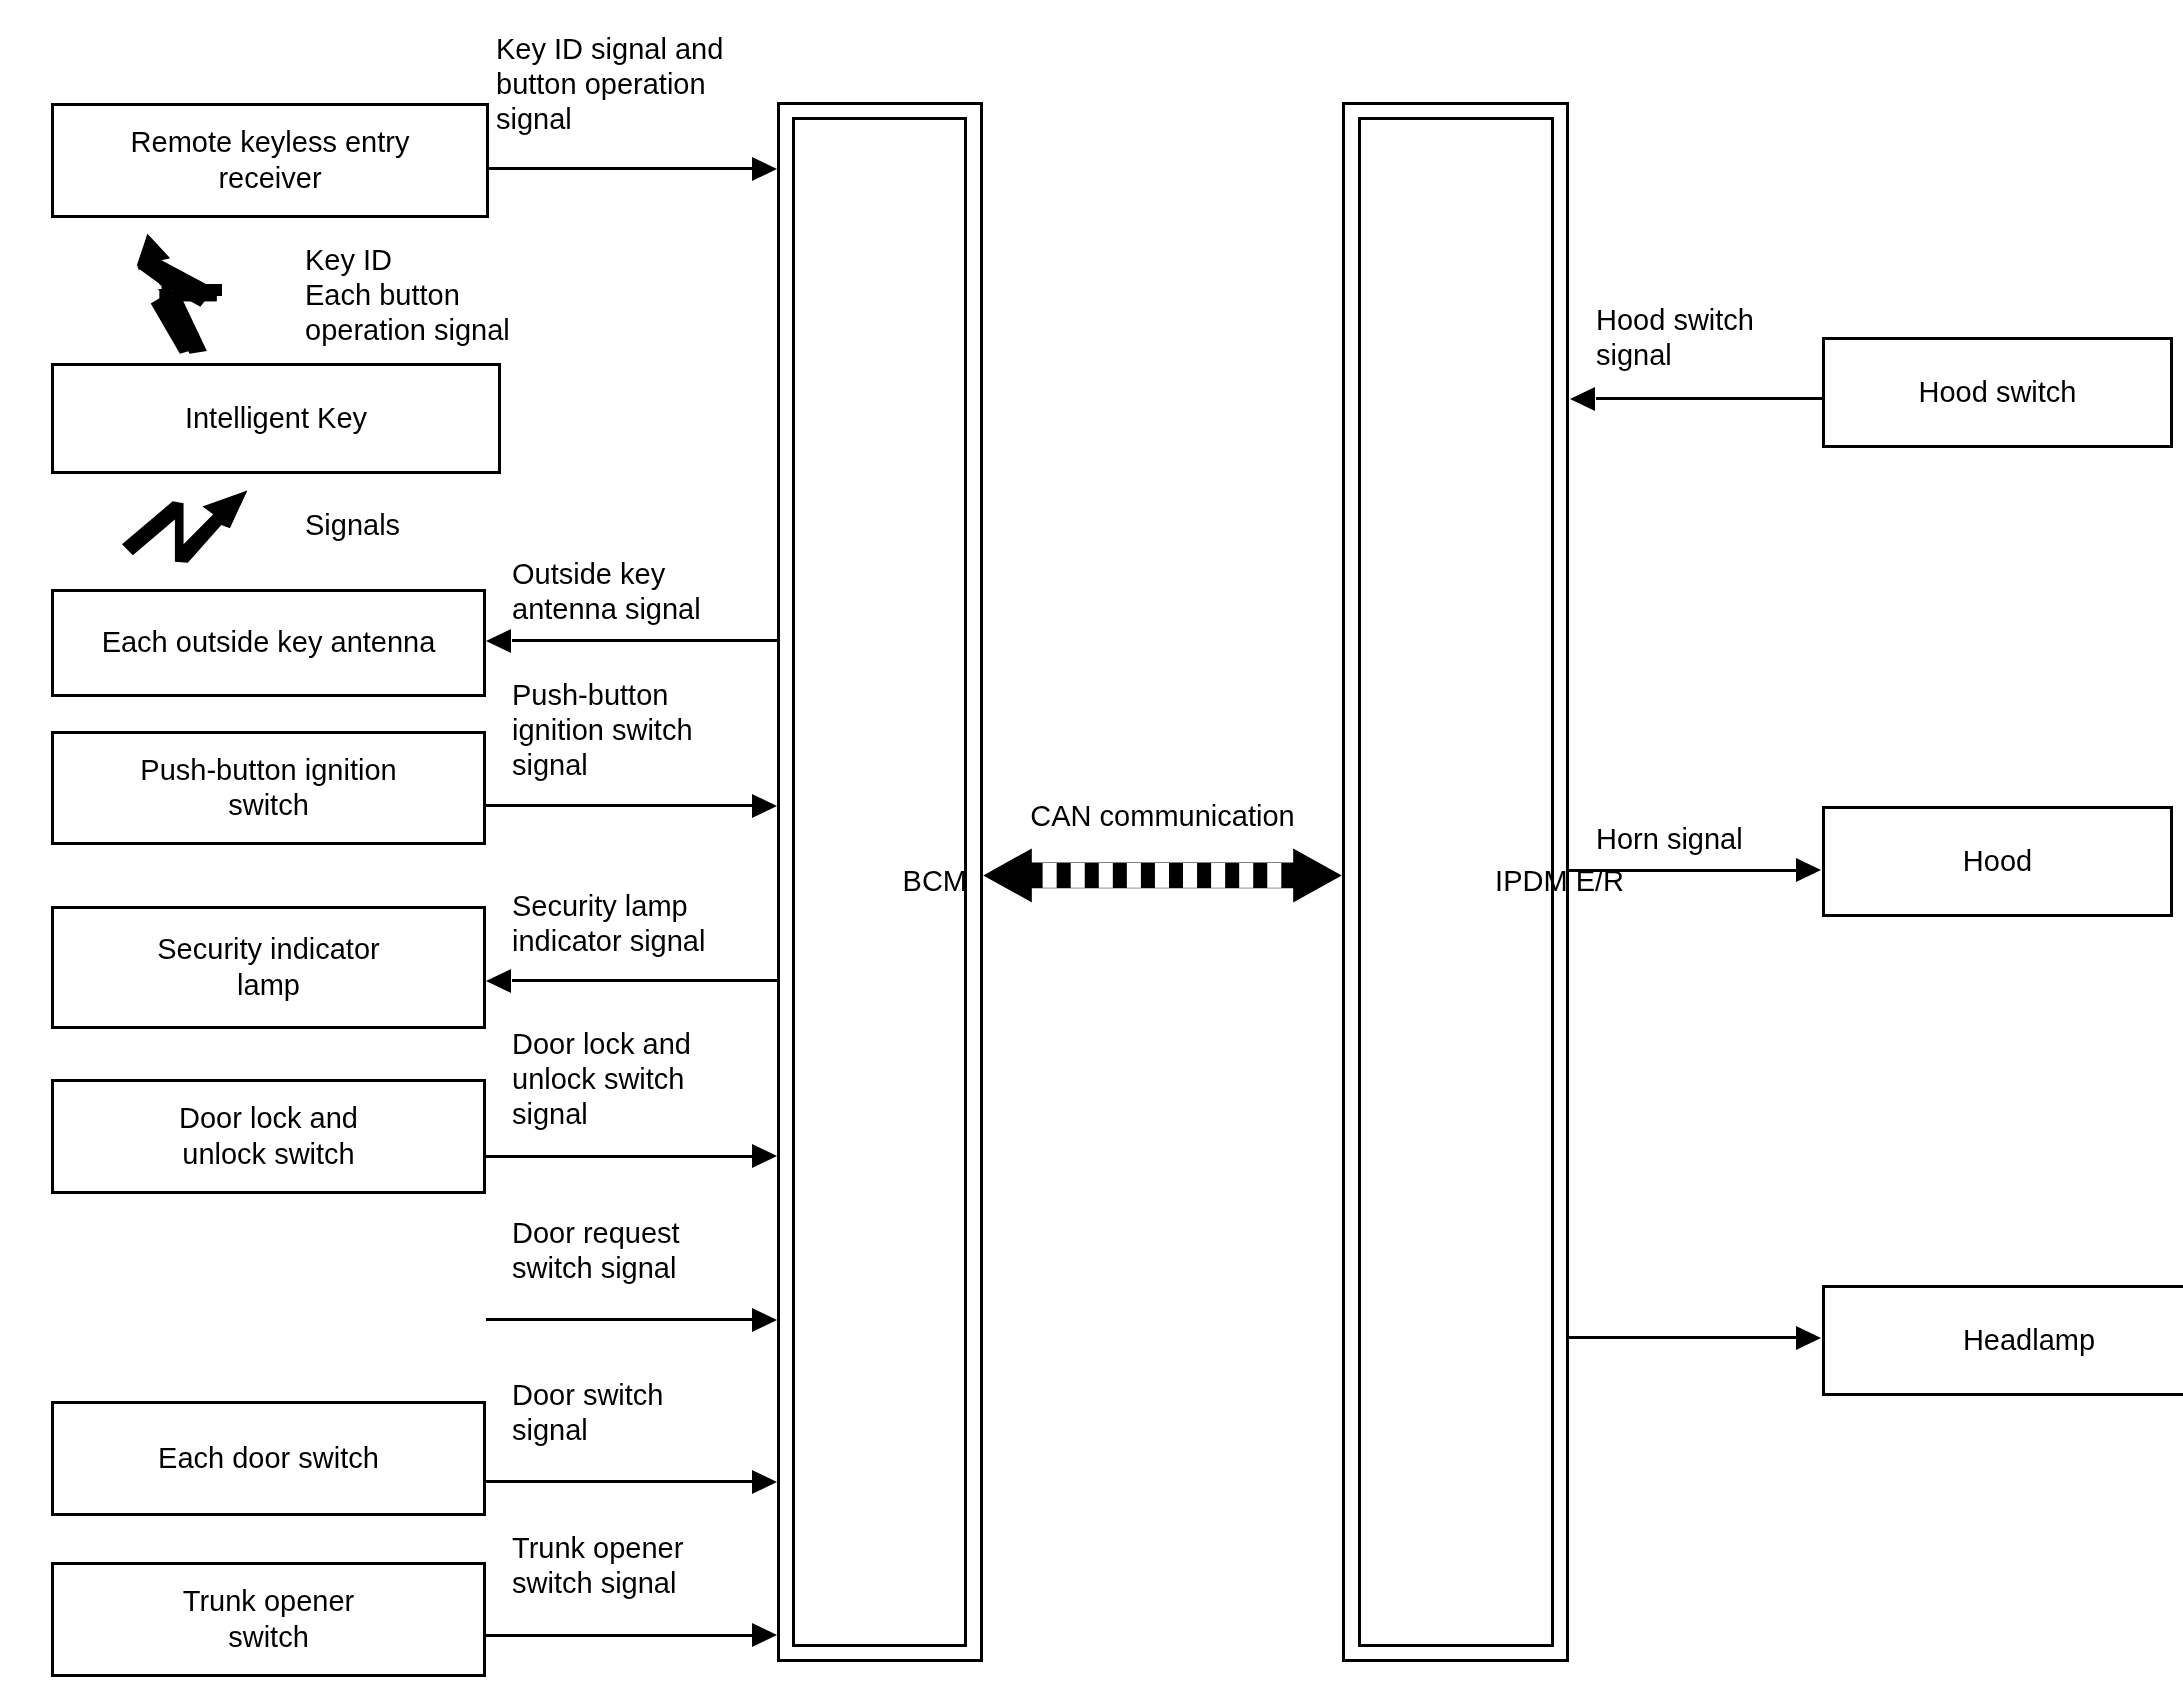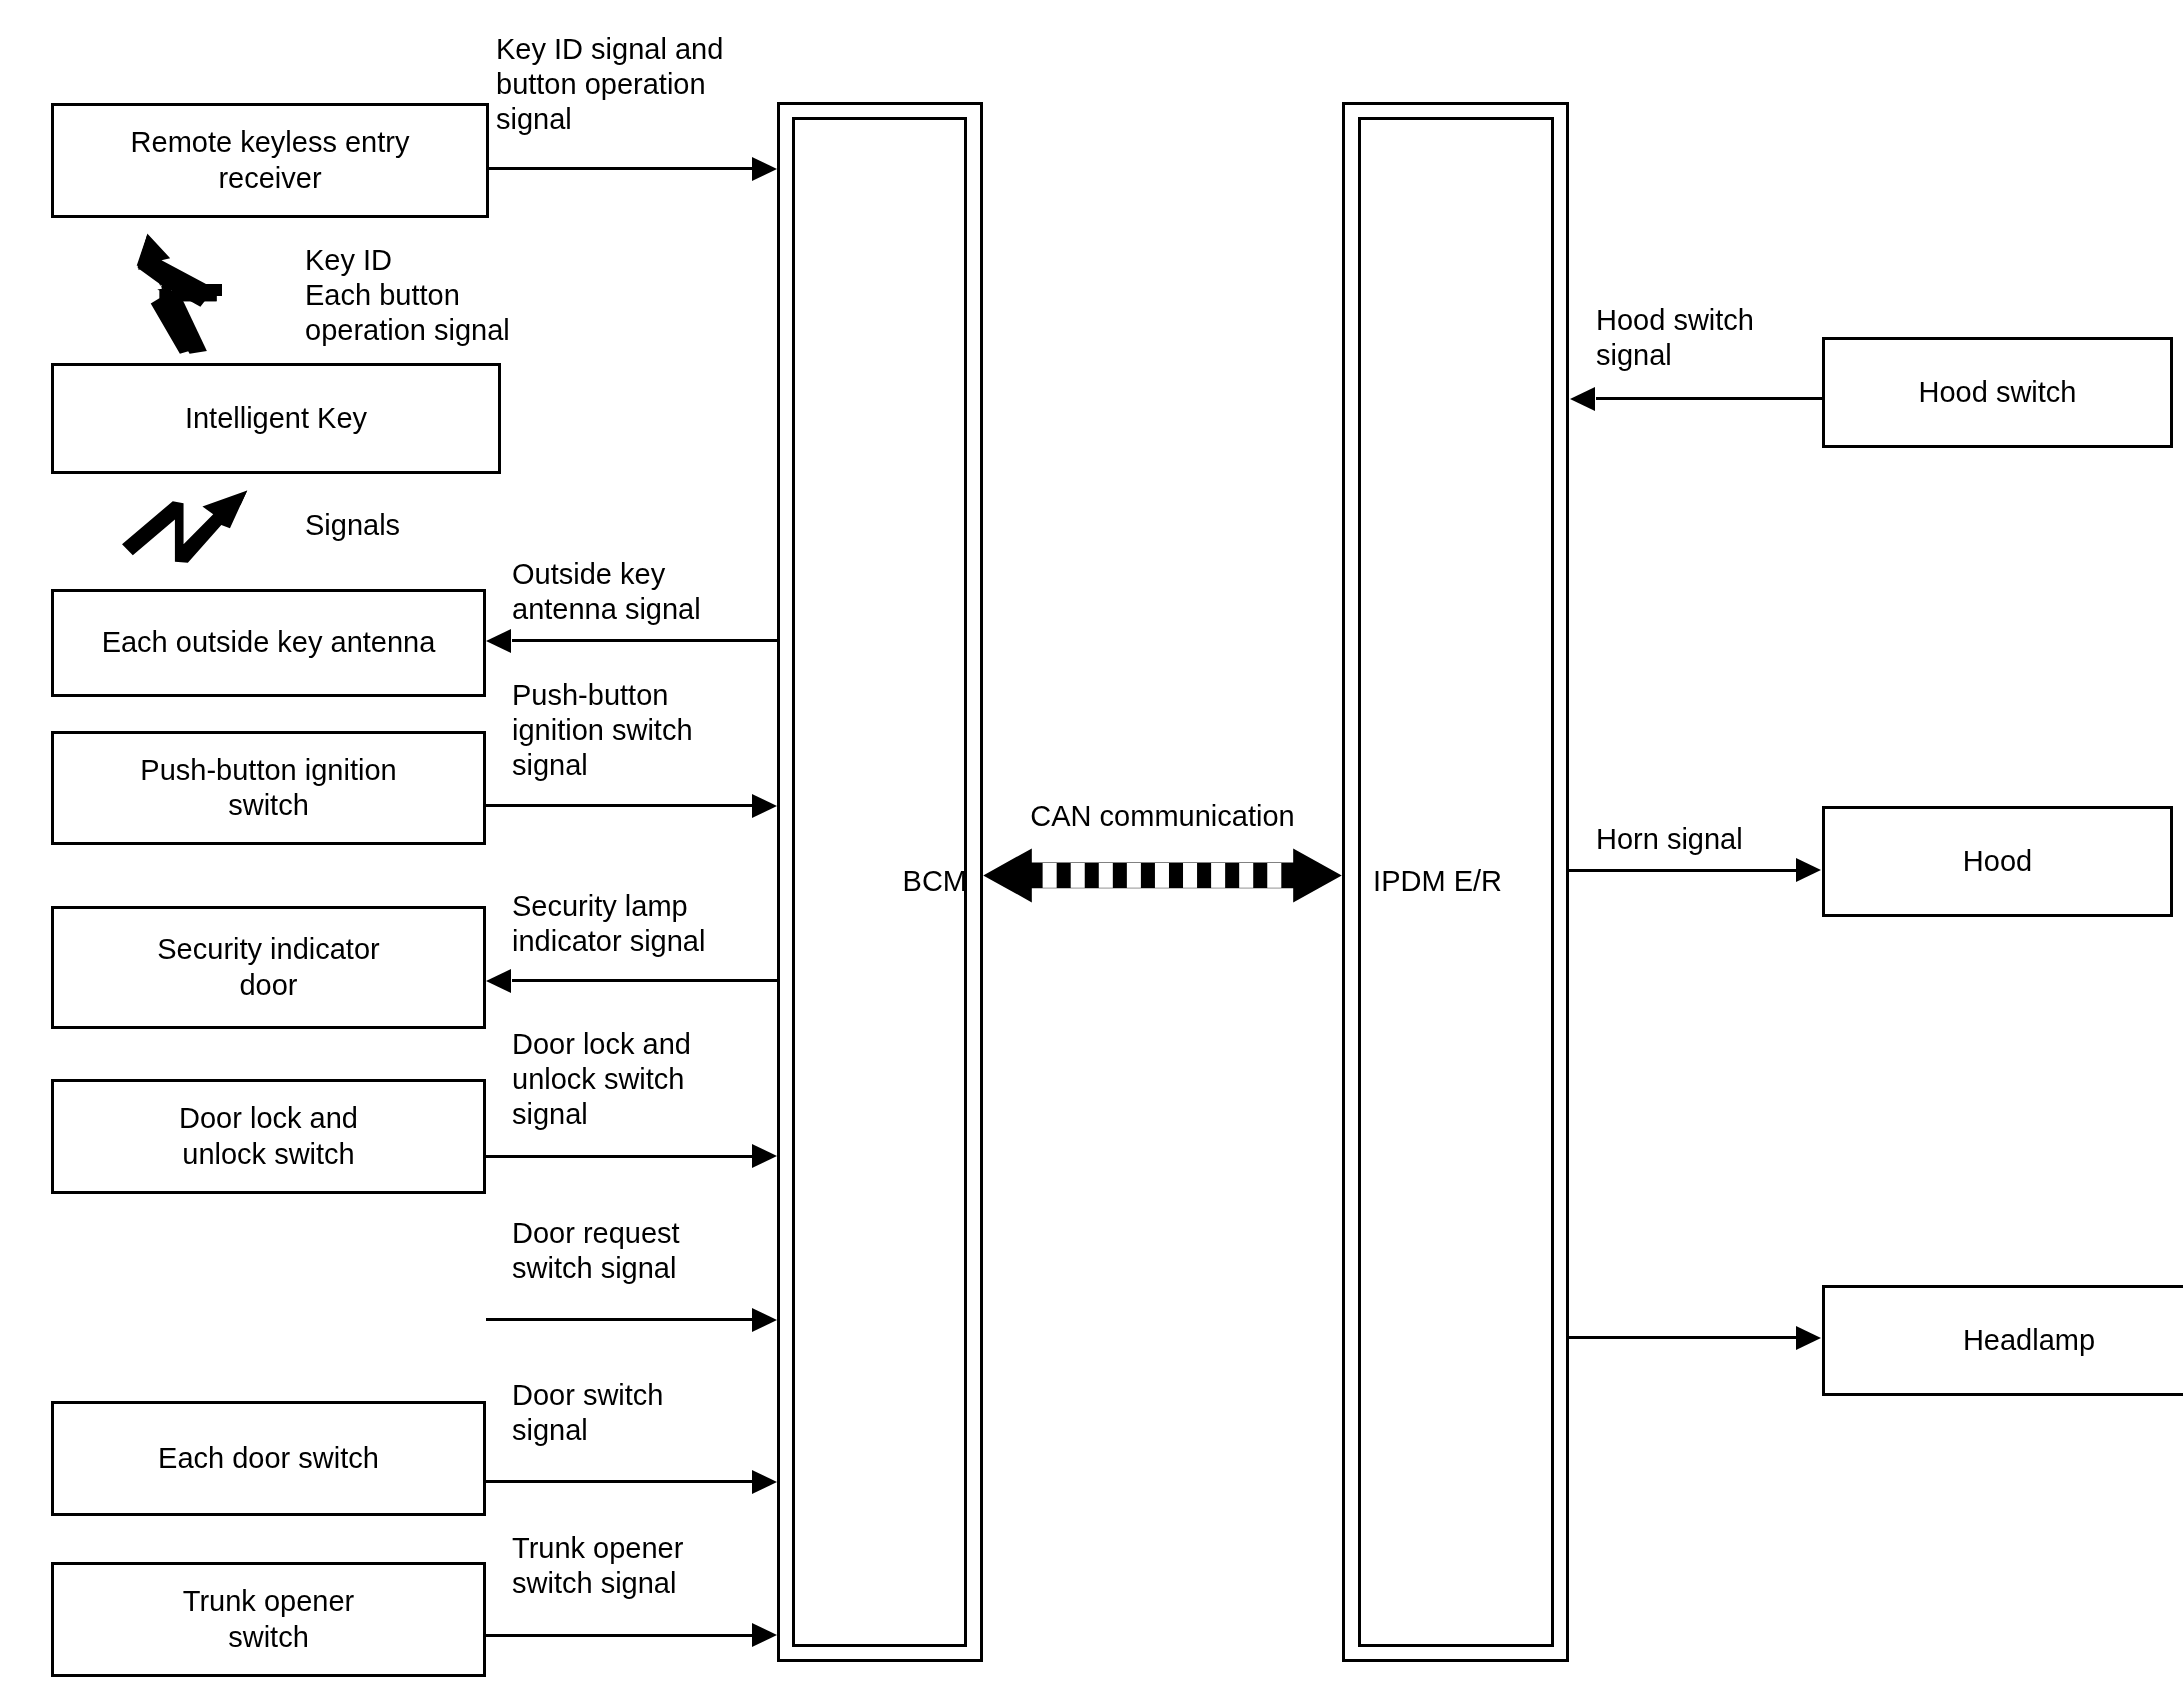--- a/index.html
+++ b/index.html
@@ -101,21 +101,21 @@
 receiver</div>
 
   <div class="box" style="left:51px; top:363px; width:450px; height:111px;">Intelligent Key</div>
 
   <div class="box" style="left:51px; top:589px; width:435px; height:108px;">Each outside key antenna</div>
 
   <div class="box" style="left:51px; top:731px; width:435px; height:114px;">Push-button ignition
 switch</div>
 
   <div class="box" style="left:51px; top:906px; width:435px; height:123px;">Security indicator
-door</div>
+lamp</div>
 
   <div class="box" style="left:51px; top:1079px; width:435px; height:115px;">Door lock and
 unlock switch</div>
 
 
   <div class="box" style="left:51px; top:1401px; width:435px; height:115px;">Each door switch</div>
 
   <div class="box" style="left:51px; top:1562px; width:435px; height:115px;">Trunk opener
 switch</div>
 
@@ -124,21 +124,21 @@
   <div class="box" style="left:1822px; top:806px; width:351px; height:111px;">Hood</div>
 
   <div class="box" style="left:1822px; top:1285px; width:414px; height:111px;">Headlamp</div>
 
   <div class="ctrl-outer" style="left:777px; top:102px; width:206px; height:1560px;"></div>
   <div class="ctrl-inner" style="left:792px; top:117px; width:175px; height:1530px;"></div>
   <div class="ctrl-label" style="left:792px; top:865px; width:175px;">BCM</div>
 
   <div class="ctrl-outer" style="left:1342px; top:102px; width:227px; height:1560px;"></div>
   <div class="ctrl-inner" style="left:1358px; top:117px; width:196px; height:1530px;"></div>
-  <div class="ctrl-label" style="left:1282px; top:865px; width:220px;">IPDM E/R</div>
+  <div class="ctrl-label" style="left:1404px; top:865px; width:220px;">IPDM E/R</div>
 
   <div class="aline" style="left:489px; top:167px; width:265px;"></div>
   <div class="ahead right" style="left:752px; top:157px;"></div>
   <div class="siglabel" style="left:496px; top:32px; width:281px;">Key ID signal and
 button operation
 signal</div>
 
   <div class="aline" style="left:512px; top:639px; width:265px;"></div>
   <div class="ahead left" style="left:486px; top:629px;"></div>
   <div class="siglabel" style="left:512px; top:557px; width:270px;">Outside key

